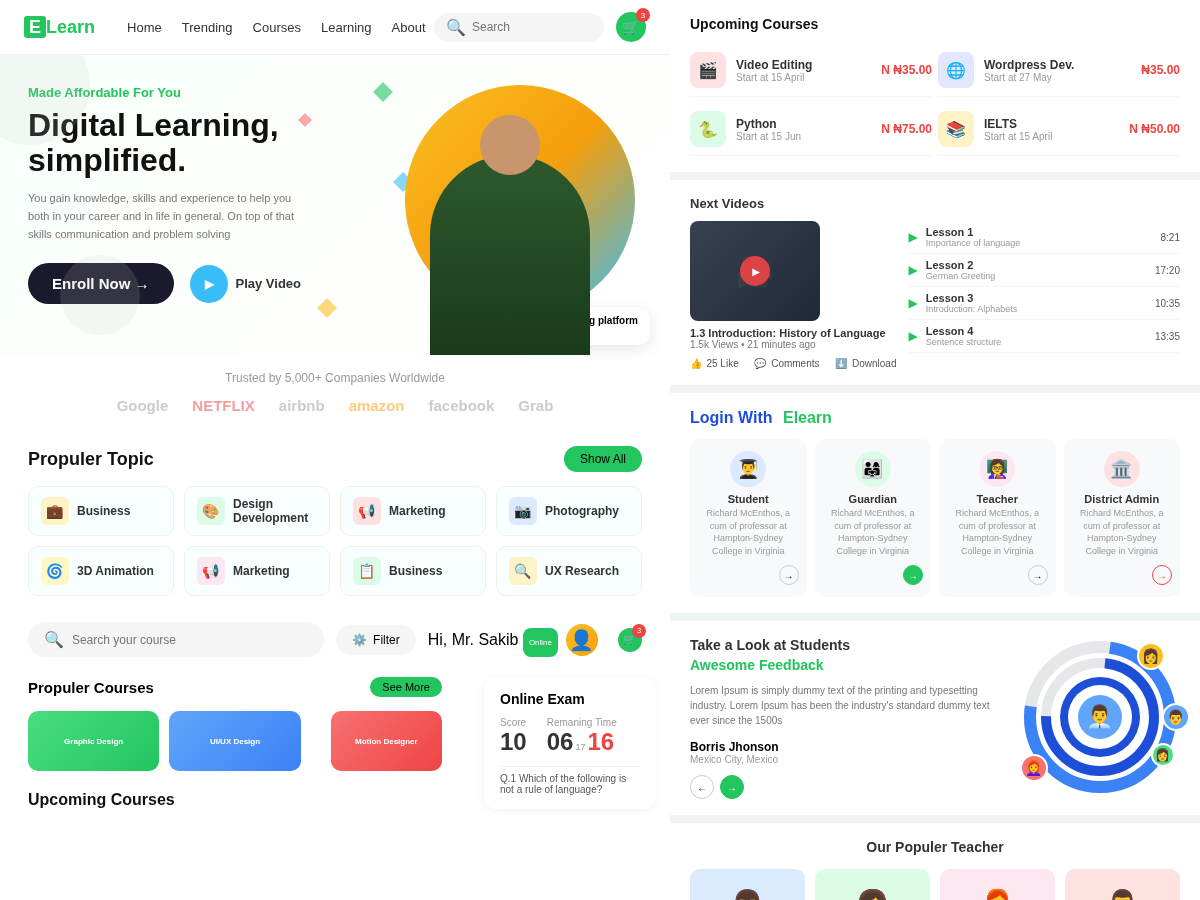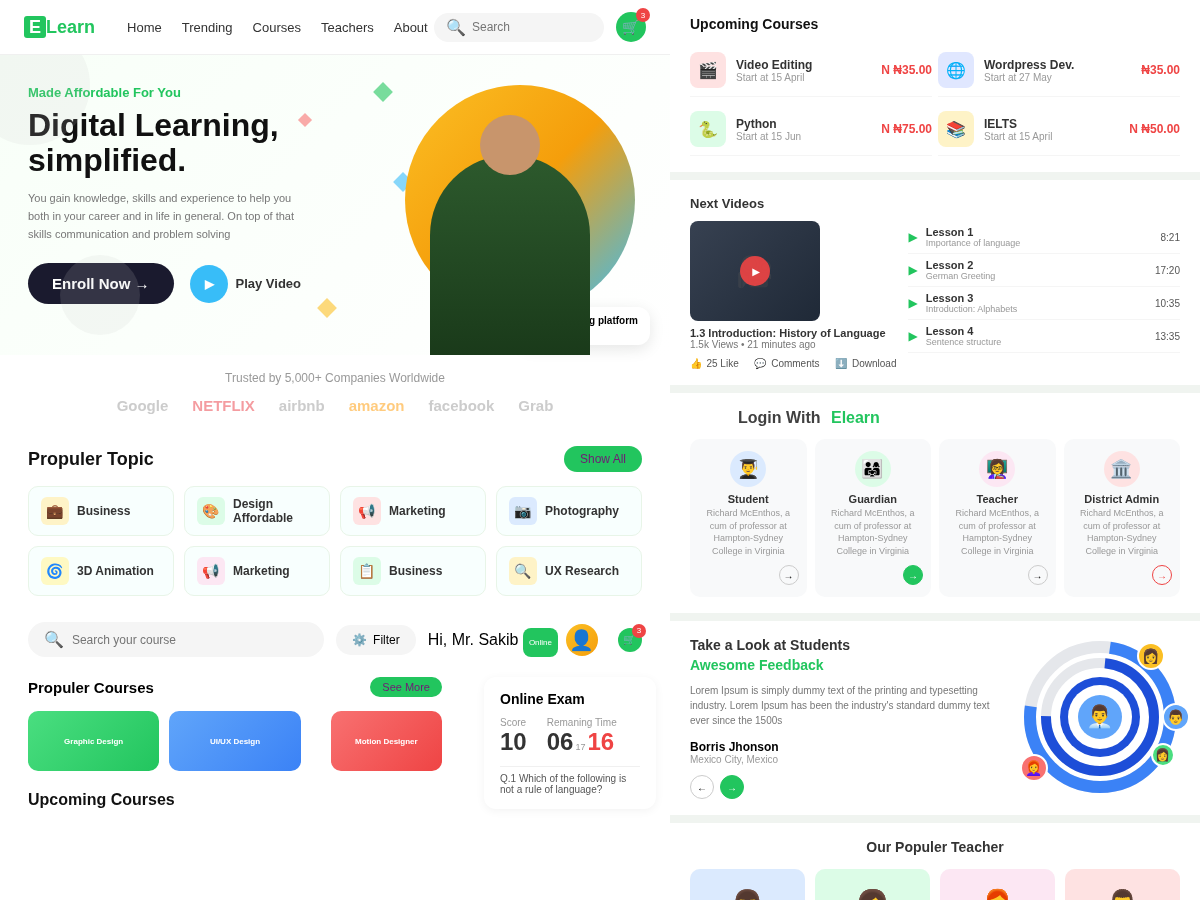--- a/index.html
+++ b/index.html
@@ -245,21 +245,21 @@
       align-items: center;
       margin-bottom: 14px;
     }
     .section-title {
       font-size: 18px;
       font-weight: 700;
       color: #111;
     }
     .show-all-btn {
       background: #22c55e;
-      color: #701a75;
+      color: #000000;
       padding: 6px 16px;
       border-radius: 20px;
       font-size: 12px;
       cursor: pointer;
       border: none;
     }
     .topics-grid {
       display: grid;
       grid-template-columns: repeat(4, 1fr);
       gap: 10px;
@@ -487,21 +487,21 @@
     .login-section {
       background: #fff;
       margin-top: 8px;
       padding: 16px 20px;
     }
     .login-title {
       font-size: 16px;
       font-weight: 700;
       margin-bottom: 12px;
     }
-    .login-title span { color: #404040; margin-left: 48px; }
+    .login-title span { color: #1d4ed8; }
     .login-cards {
       display: grid;
       grid-template-columns: repeat(4, 1fr);
       gap: 8px;
     }
     .login-card {
       background: #f8f9fa;
       border-radius: 10px;
       padding: 12px 8px;
       text-align: center;
@@ -642,21 +642,21 @@
   <div class="left-panel">
 
     <nav class="navbar">
       <div class="logo">
         <span style="background:#22c55e;color:#fff;padding:1px 5px;border-radius:3px;">E</span><span>Learn</span>
       </div>
       <div class="nav-links">
         <a class="nav-link">Home</a>
         <a class="nav-link">Trending</a>
         <a class="nav-link courses-link">Courses</a>
-        <a class="nav-link">Teachers</a>
+        <a class="nav-link">Learning</a>
         <a class="nav-link">About</a>
       </div>
       <div class="nav-search">
         <span>🔍</span>
         <input type="text" placeholder="Search" style="">
       </div>
       <div class="cart-icon-wrap">
         <span style="color:#fff;font-size:14px;">🛒</span>
         <span class="cart-badge">3</span>
       </div>
@@ -722,21 +722,21 @@
         <h2 class="section-title">Propuler Topic</h2>
         <button class="show-all-btn">Show All</button>
       </div>
       <div class="topics-grid">
         <div class="topic-card">
           <div class="topic-icon" style="background:#fef3c7;">💼</div>
           <span class="topic-name">Business</span>
         </div>
         <div class="topic-card">
           <div class="topic-icon" style="background:#dcfce7;">🎨</div>
-          <span class="topic-name">Design Affordable</span>
+          <span class="topic-name">Design Development</span>
         </div>
         <div class="topic-card">
           <div class="topic-icon" style="background:#fee2e2;">📢</div>
           <span class="topic-name">Marketing</span>
         </div>
         <div class="topic-card">
           <div class="topic-icon" style="background:#dbeafe;">📷</div>
           <span class="topic-name">Photography</span>
         </div>
         <div class="topic-card">

